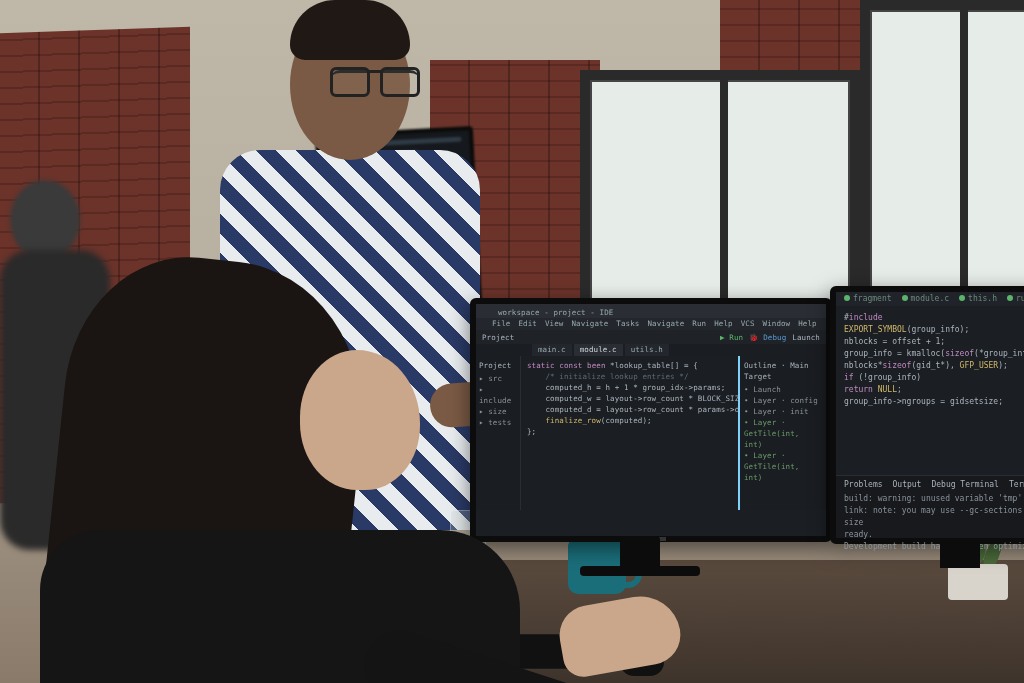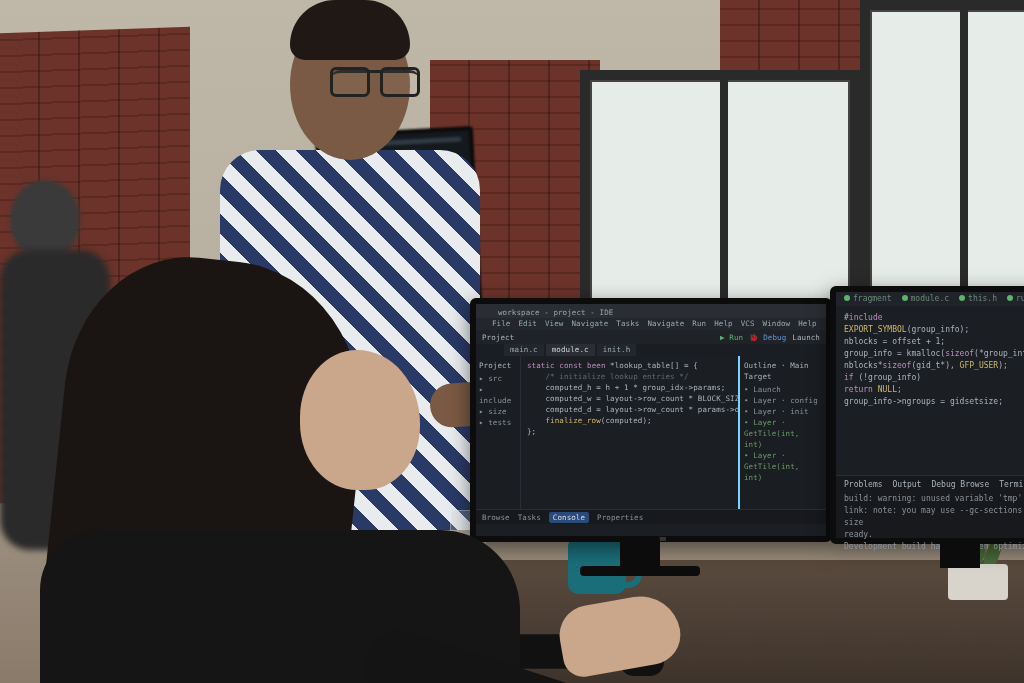--- a/index.html
+++ b/index.html
@@ -62,21 +62,21 @@
   .stand1b{left:580px;top:566px;width:120px;height:10px;border-radius:4px}
   .mon2{left:830px;top:286px;width:260px;height:246px}
   .stand2a{left:940px;top:538px;width:40px;height:30px}
   
   .ide{position:absolute;inset:0;font-family:Consolas,Menlo,monospace;color:#aab3bc;font-size:7.5px;line-height:11px;letter-spacing:.1px}
   .ide .titlebar{height:14px;background:#2a2e34;display:flex;align-items:flex-end;padding:0 22px;gap:6px;color:#9aa}
   .ide .menubar{height:12px;background:#23272d;display:flex;gap:8px;padding:0 16px;color:#9aa}
   .ide .toolbar{height:14px;background:#1f2328;display:flex;gap:6px;padding:0 6px;align-items:center}
   .ide .toolbar .run{color:#5ab46a}
   .ide .toolbar .dbg{color:#5a9ad4}
-  .ide .tabs{height:12px;background:#1a1d21;display:flex;gap:2px;padding-left:28px}
+  .ide .tabs{height:12px;background:#1a1d21;display:flex;gap:2px;padding-left:56px}
   .ide .tabs .tab{padding:0 6px;background:#23272d;color:#9aa}
   .ide .tabs .tab.active{background:#2a2e34;color:#d0d6dc}
   .ide .body{position:absolute;top:52px;bottom:26px;left:0;right:0;display:flex}
   .ide .sidebar{width:38px;background:#1a1d21;border-right:1px solid #2a2e34;padding:4px 3px;color:#8a929a}
   .ide .sidebar .hd{color:#aab3bc;margin-bottom:2px}
   .ide .editor{flex:1;padding:4px 6px;background:#1b1f24;overflow:hidden}
   .ide .outline{width:78px;background:#1a1d21;border-left:2px solid #7dd3fc;padding:4px 4px;color:#8a929a}
   .ide .outline .hd{color:#aab3bc;margin-bottom:2px}
   .ide .outline .fn{color:#6a9a6a}
   .ide .bottom{position:absolute;left:0;right:0;bottom:12px;height:14px;background:#17191d;border-top:1px solid #2a2e34;display:flex;gap:8px;align-items:center;padding:0 6px;color:#8a929a}
@@ -168,21 +168,21 @@
       <div class="toolbar">
         <span>Project</span>
         <span style="flex:1"></span>
         <span class="run">▶ Run</span>
         <span class="dbg">🐞 Debug</span>
         <span>Launch</span>
       </div>
       <div class="tabs" id="ide-tabs">
           <div class="tab">main.c</div>
           <div class="tab active">module.c</div>
-          <div class="tab">init.h</div>
+          <div class="tab">utils.h</div>
         </div>
       <div class="body">
         <div class="sidebar">
           <div class="hd">Project</div>
           <div id="sb-items">
               <div>▸ src</div>
               <div>▸ include</div>
               <div>▸ size</div>
               <div>▸ tests</div>
             </div>
@@ -204,26 +204,20 @@
           <div class="hd">Outline · Main Target</div>
           <div id="outline-items">
               <div class="">• Launch</div>
               <div class="">• Layer · config</div>
               <div class="">• Layer · init</div>
               <div class="fn">• Layer · GetTile(int, int)</div>
               <div class="fn">• Layer · GetTile(int, int)</div>
             </div>
         </div>
       </div>
-      <div class="bottom" id="bottom-tabs">
-          <span>Browse</span>
-          <span>Tasks</span>
-          <span class="sel">Console</span>
-          <span>Properties</span>
-        </div>
     </div>
     <div class="bezel-logo"></div>
   </div>
   <div class="stand stand1a"></div>
   <div class="stand stand1b"></div>
 
   <div class="monitor mon2">
     <div class="ed2">
       <div class="tabs2" id="tabs2">
           <span><span class="dot"></span>fragment</span>
@@ -240,21 +234,21 @@
           <div>group_info = kmalloc(<span class="kw">sizeof</span>(*group_info) + nblocks*<span class="kw">sizeof</span>(gid_t*), <span class="mc">GFP_USER</span>);</div>
           <div><span class="kw">if</span> (!group_info)</div>
           <div>    <span class="kw">return</span> <span class="mc">NULL</span>;</div>
           <div></div>
           <div>group_info-&gt;ngroups = gidsetsize;</div>
         </div>
       <div class="console">
         <div class="ctabs" id="ctabs">
             <span>Problems</span>
             <span>Output</span>
-            <span>Debug Browse</span>
+            <span>Debug Terminal</span>
             <span>Terminal</span>
           </div>
         <div id="clines">
             <div>build: warning: unused variable 'tmp'</div>
             <div>link: note: you may use --gc-sections to reduce size</div>
             <div>ready.</div>
             <div>Development build has not been optimized yet.</div>
           </div>
       </div>
     </div>

